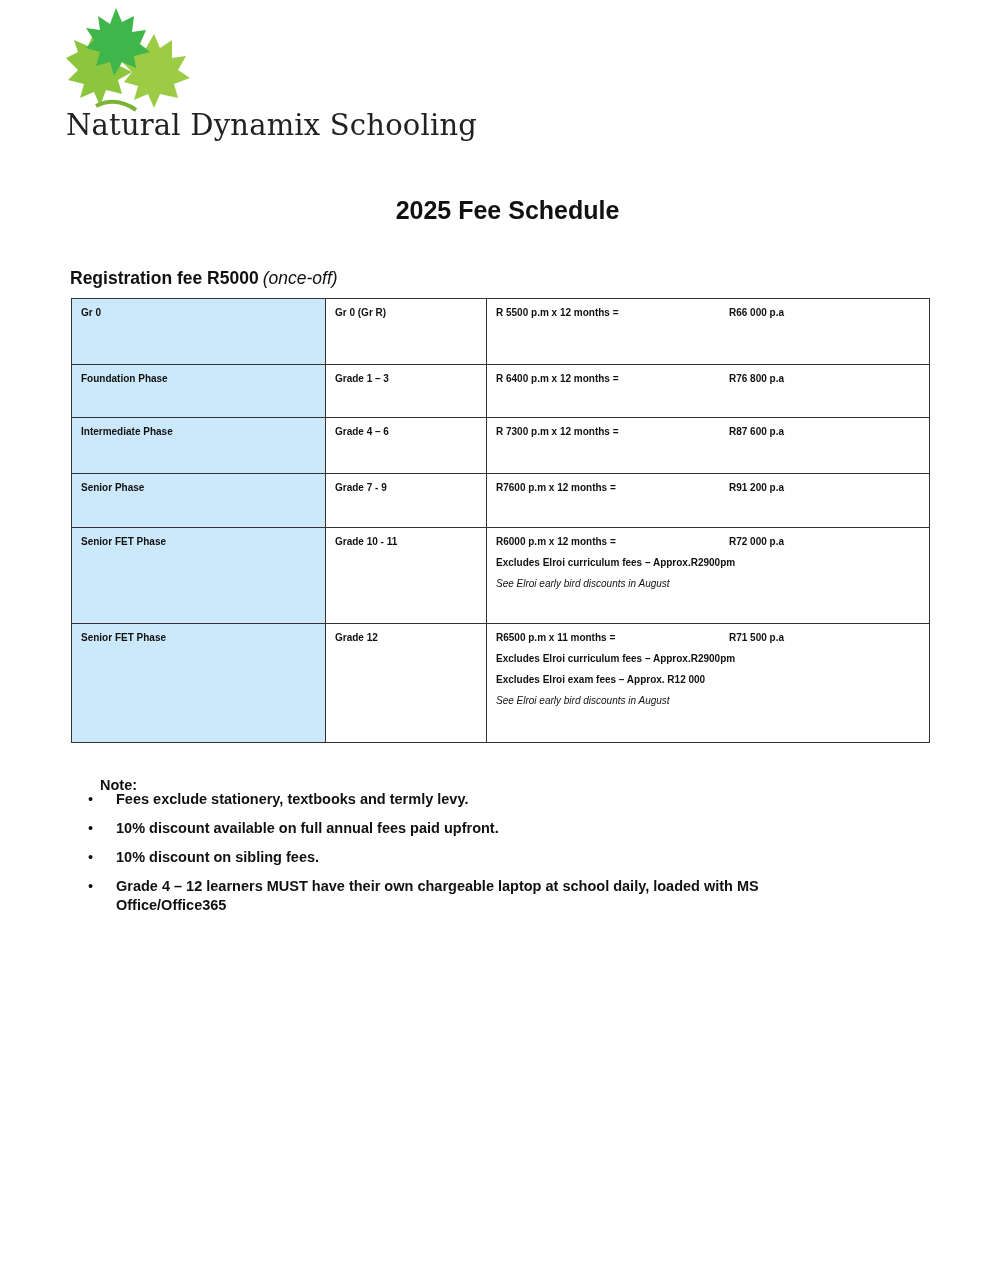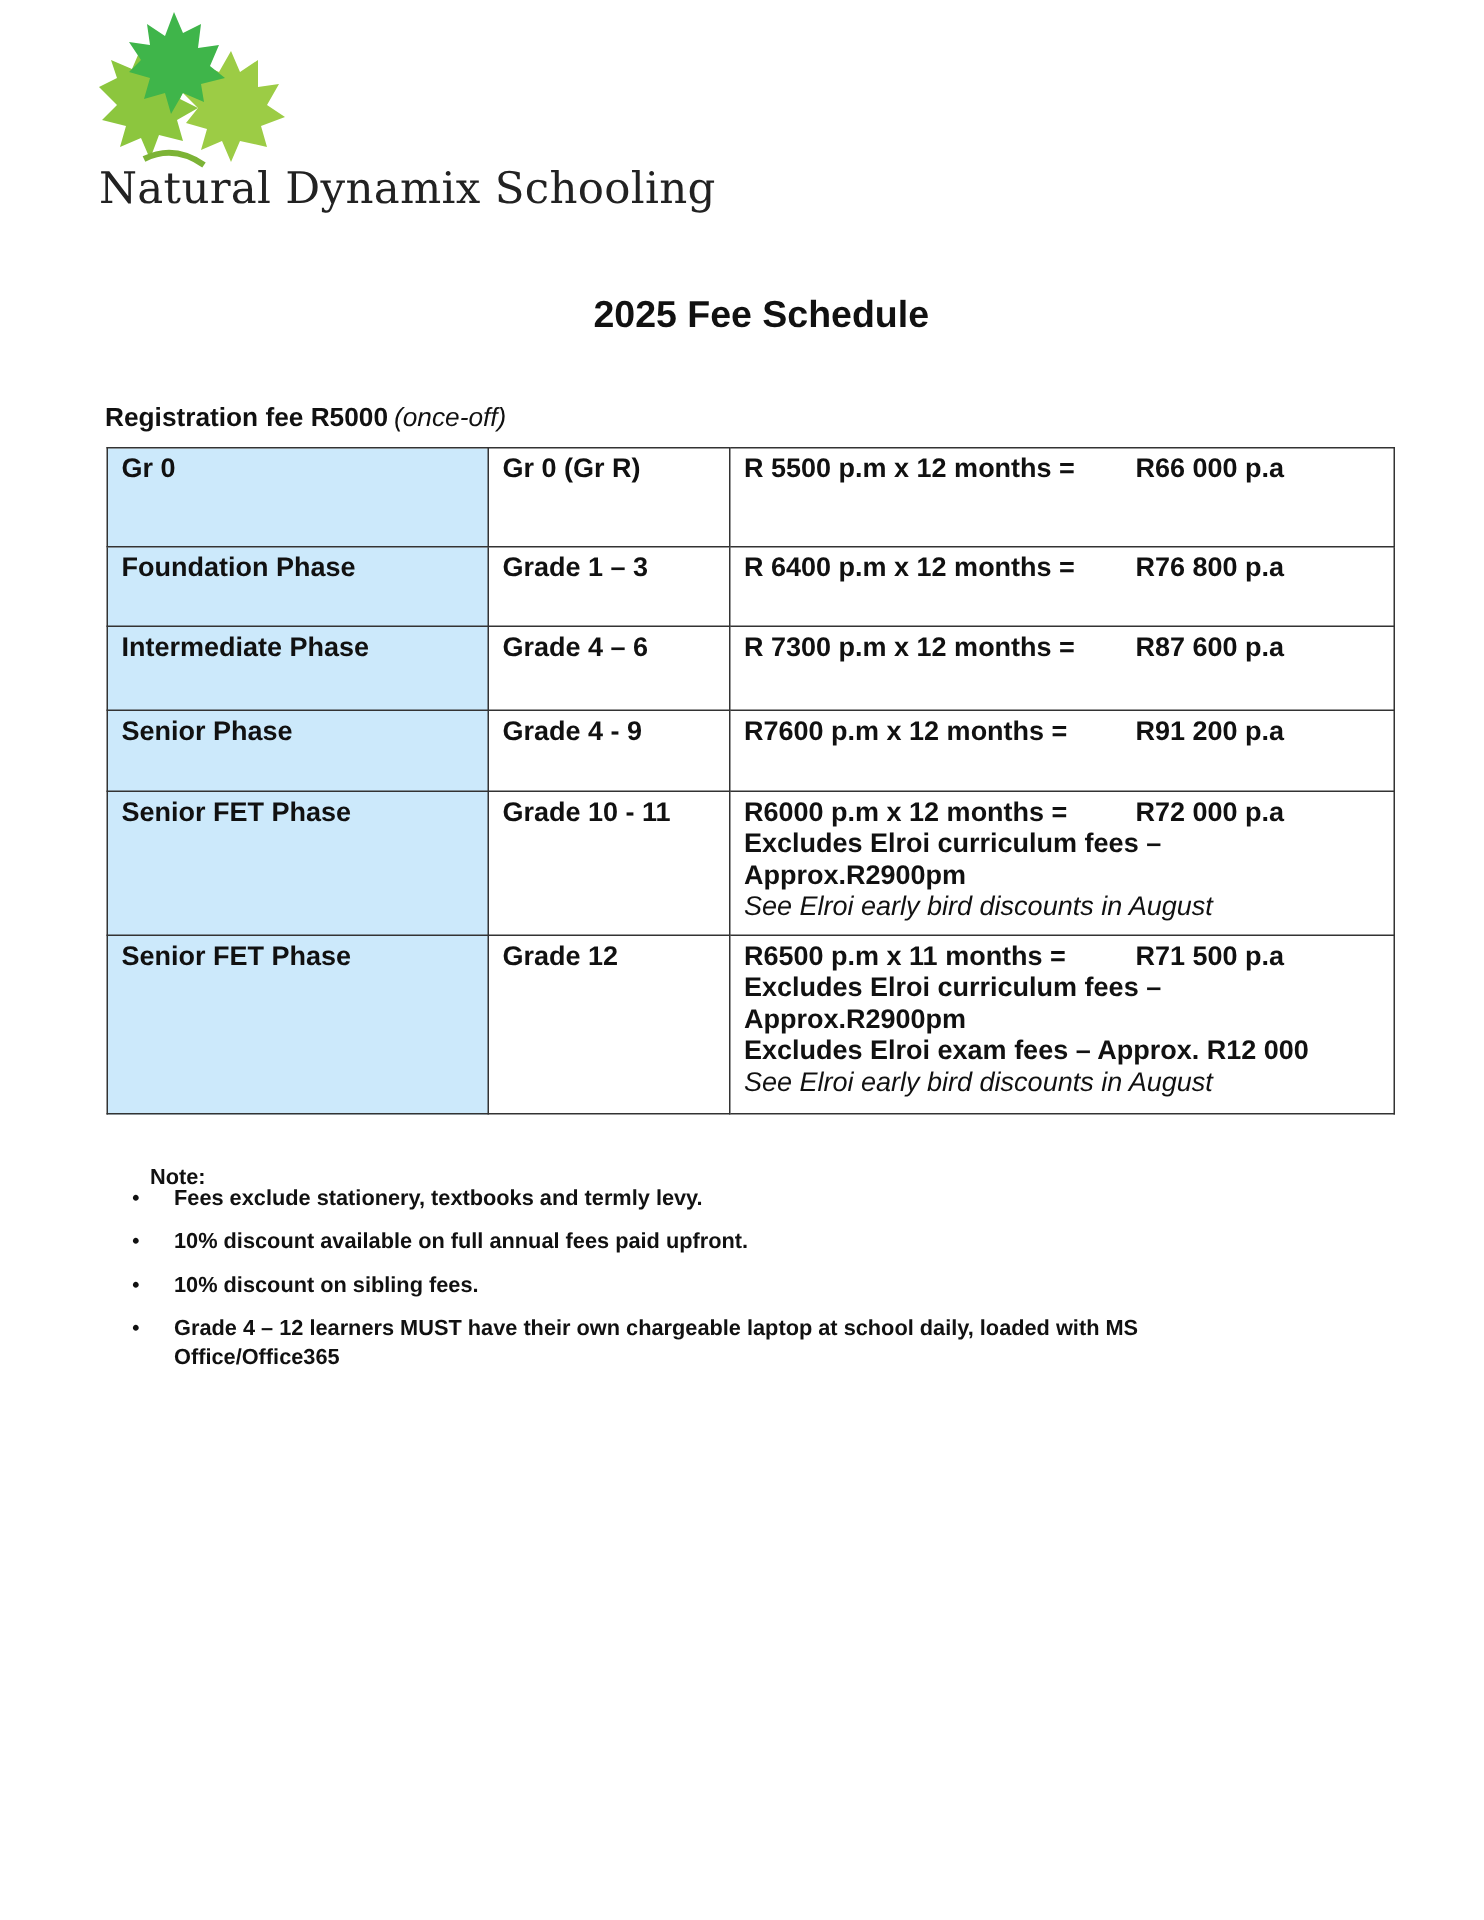--- a/index.html
+++ b/index.html
@@ -2,25 +2,25 @@
 <html><head>
   <meta charset="utf-8">
   <style>
     html, body { margin: 0; padding: 0; background: #ffffff; }
     body { width: 989px; height: 1280px; position: relative; overflow: hidden; font-family: "Liberation Sans", sans-serif; color: #111; }
     .logo { position: absolute; left: 56px; top: 6px; width: 400px; height: 150px; }
     .logo-text { position: absolute; left: 66px; top: 108px; font-family: "DejaVu Serif", serif; font-size: 29px; color: #222; letter-spacing: 0.2px; white-space: nowrap; }
     .title { position: absolute; left: 0; right: 0; top: 196px; text-align: center; font-size: 25px; font-weight: bold; padding-left: 26px; }
     .reg { position: absolute; left: 70px; top: 268px; font-size: 17.5px; font-weight: bold; }
     .reg .it { font-style: italic; font-weight: normal; margin-left: 4px; }
-    table.fees { position: absolute; left: 71px; top: 298px; width: 859px; border-collapse: collapse; font-size: 18px; font-weight: bold; border-radius: 27px; }
+    table.fees { position: absolute; left: 71px; top: 298px; width: 859px; border-collapse: collapse; font-size: 10px; font-weight: bold; border-radius: 27px; }
     table.fees td { border: 1.2px solid #333; vertical-align: top; padding: 3px 9px 0 9px; line-height: 21px; }
     td.phase { background: #cce9fb; width: 235px; }
     td.grade { width: 142px; }
-    .calc { display: flex; gap: 28px; }
+    .calc { display: flex; }
     .calc .pm { width: 233px; white-space: nowrap; }
     .italic { font-style: italic; font-weight: normal; }
     .note-label { position: absolute; left: 100px; top: 777px; font-size: 14.5px; font-weight: bold; }
     ul.notes { position: absolute; left: 88px; top: 790px; margin: 0; padding: 0; list-style: none; width: 780px; font-size: 14.5px; font-weight: bold; }
     ul.notes li { position: relative; padding-left: 28px; margin-bottom: 10px; line-height: 19px; }
     ul.notes li .bullet { position: absolute; left: 0; top: 0; font-weight: normal; }
   </style>
 </head>
 <body>
 
@@ -67,21 +67,21 @@
     <td class="grade">Grade 4 – 6</td>
     <td>
       <div class="calc">
             <span class="pm">R 7300 p.m x 12 months  =</span>
             <span>R87 600 p.a</span>
           </div>
     </td>
   </tr>
   <tr style="height:54px;">
     <td class="phase">Senior Phase</td>
-    <td class="grade">Grade 4 - 9</td>
+    <td class="grade">Grade 7 - 9</td>
     <td>
       <div class="calc">
             <span class="pm">R7600 p.m x 12 months  =</span>
             <span>R91 200 p.a</span>
           </div>
     </td>
   </tr>
   <tr style="height:96px;">
     <td class="phase">Senior FET Phase</td>
     <td class="grade">Grade 10 - 11</td>

